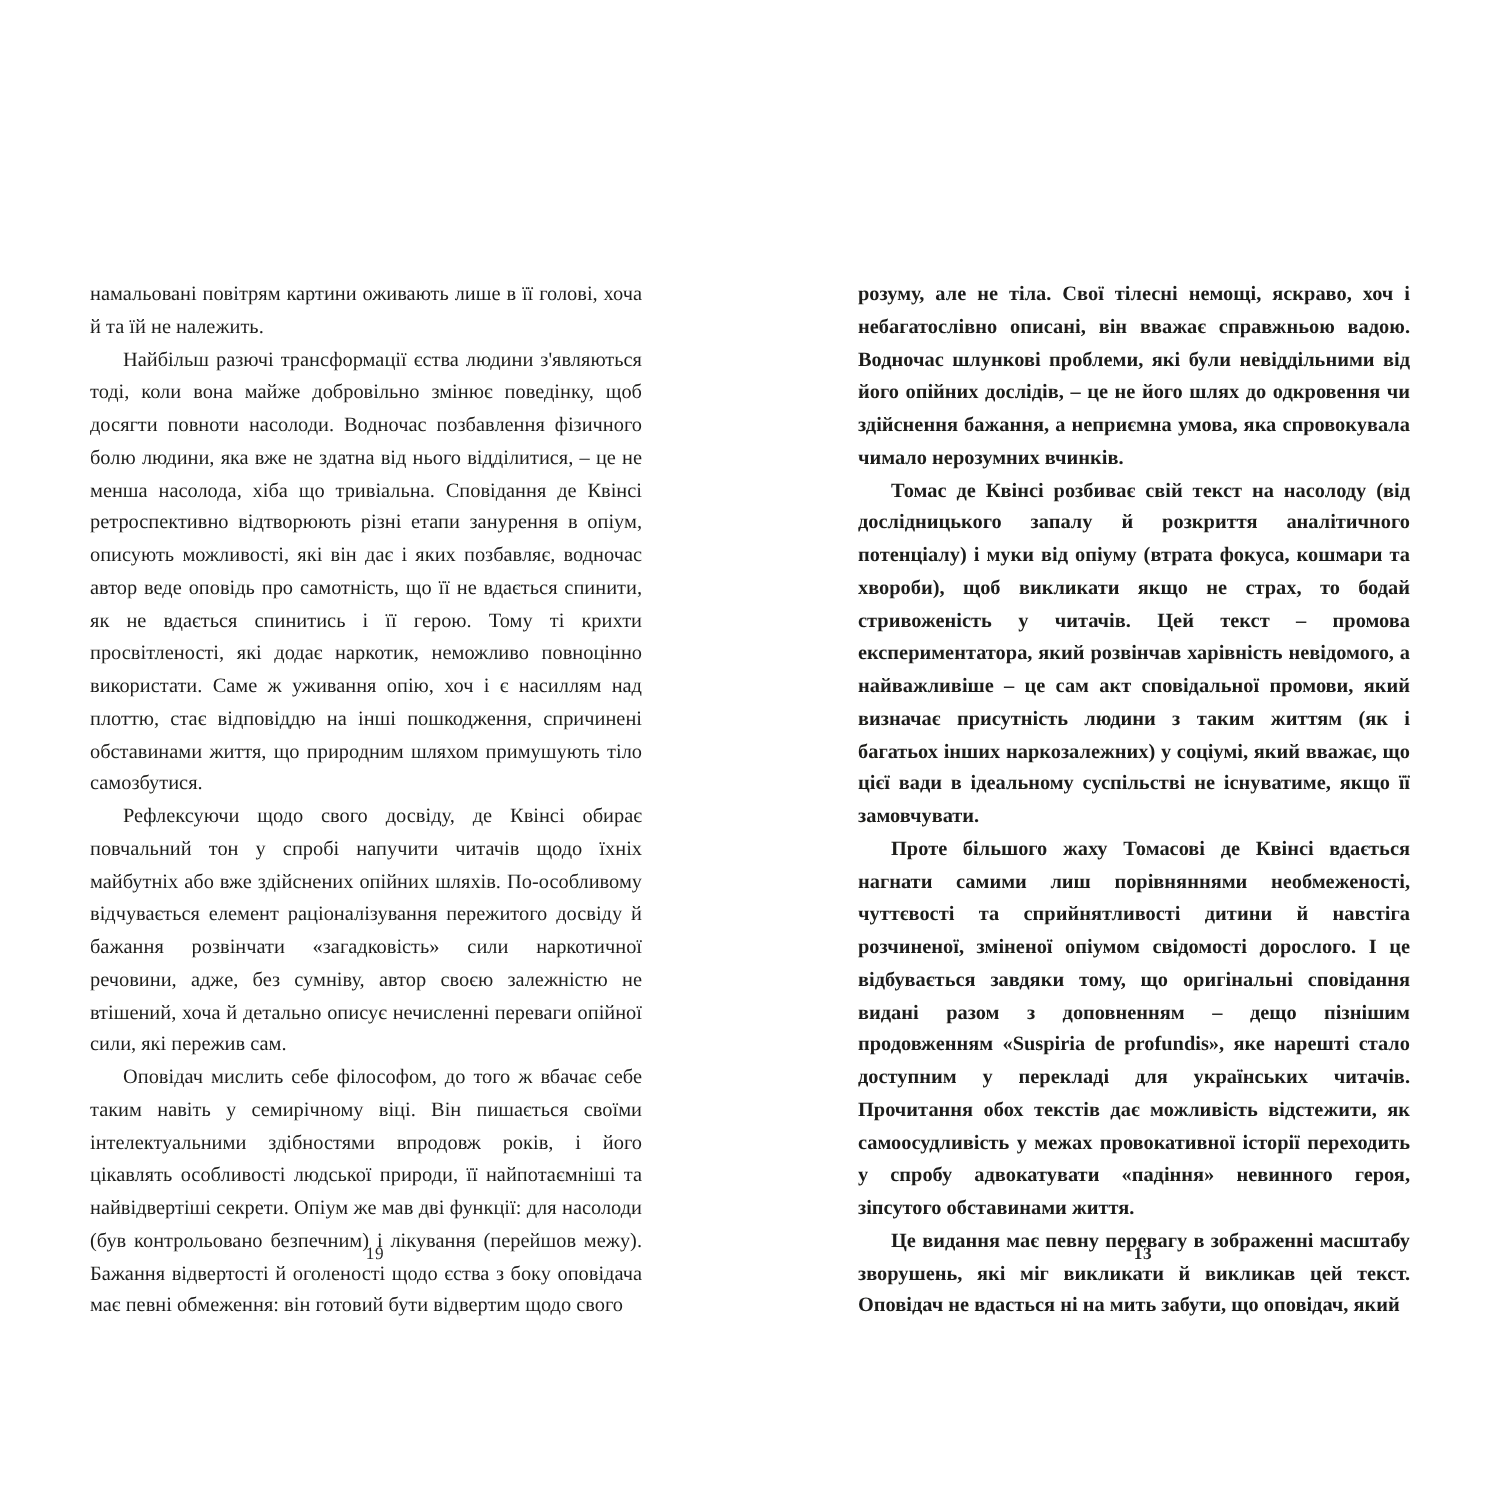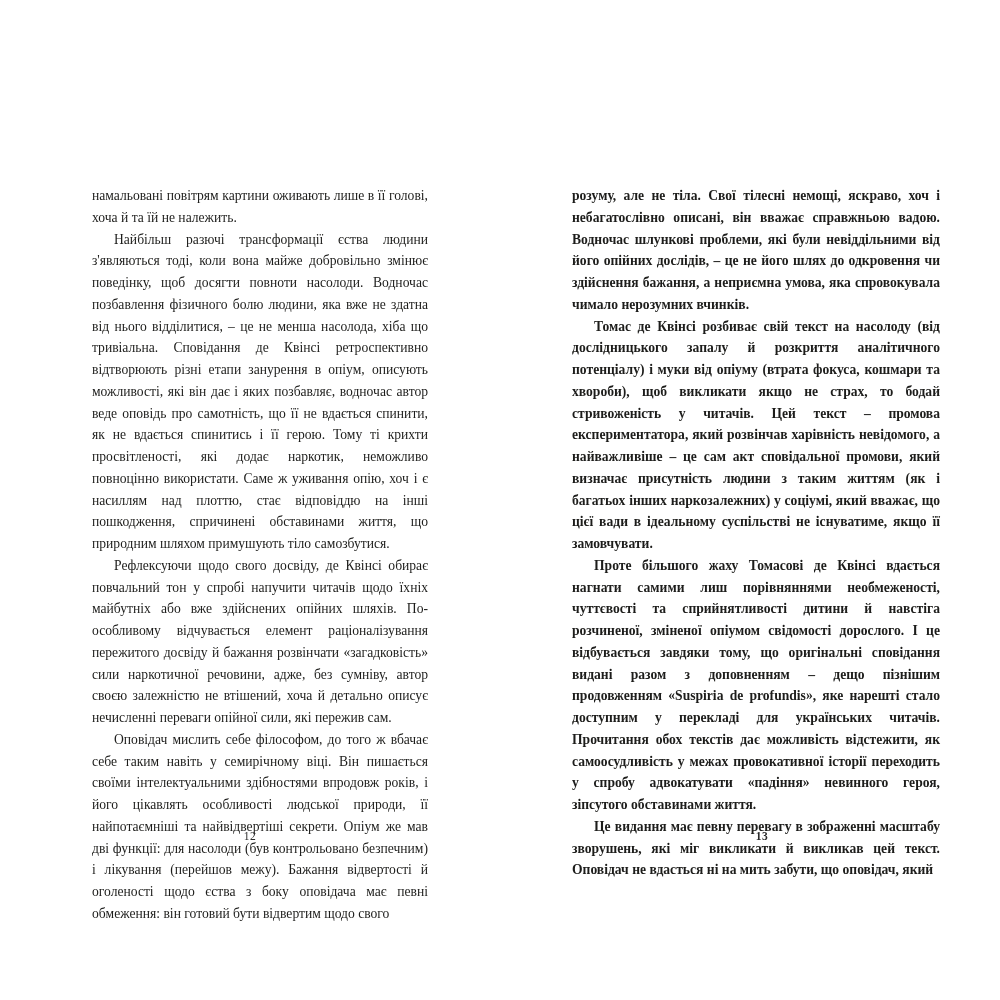--- a/index.html
+++ b/index.html
@@ -22,21 +22,21 @@
     height: 1000px;
     display: flex;
     flex-direction: row;
   }
   .page {
     position: relative;
     width: 500px;
     height: 1000px;
     box-sizing: border-box;
   }
-  .page-left  { padding: 185px 72px 0 92px; }
+  .page-left  { padding: 185px 72px 0 60px; }
   .page-right { padding: 185px 60px 0 72px; font-weight: bold; }
 
   .textblock {
     font-size: 13.6px;
     line-height: 1.60;
     text-align: justify;
     text-justify: inter-word;
     hyphens: manual;
     color: #1d1d1b;
   }
@@ -65,21 +65,21 @@
 
 <div class="spread">
 
   <div class="page page-left">
     <div class="textblock">
       <p class="noindent">намальовані повітрям картини оживають лише в її голові, хоча й та їй не належить.</p>
       <p>Найбільш разючі трансформації єства людини з'являються тоді, коли вона майже добровільно змінює поведінку, щоб досягти повноти насолоди. Водночас позбавлення фізичного болю людини, яка вже не здатна від нього відділитися, – це не менша насолода, хіба що тривіальна. Сповідання де Квінсі ретроспективно відтворюють різні етапи занурення в опіум, описують можливості, які він дає і яких позбавляє, водночас автор веде оповідь про самотність, що її не вдається спинити, як не вдається спинитись і її герою. Тому ті крихти просвітленості, які додає наркотик, неможливо повноцінно використати. Саме ж уживання опію, хоч і є насиллям над плоттю, стає відповіддю на інші пошкодження, спричинені обставинами життя, що природним шляхом примушують тіло самозбутися.</p>
       <p>Рефлексуючи щодо свого досвіду, де Квінсі обирає повчальний тон у спробі напучити читачів щодо їхніх майбутніх або вже здійснених опійних шляхів. По-особливому відчувається елемент раціоналізування пережитого досвіду й бажання розвінчати «загадковість» сили наркотичної речовини, адже, без сумніву, автор своєю залежністю не втішений, хоча й детально описує нечисленні переваги опійної сили, які пережив сам.</p>
       <p>Оповідач мислить себе філософом, до того ж вбачає себе таким навіть у семирічному віці. Він пишається своїми інтелектуальними здібностями впродовж років, і його цікавлять особливості людської природи, її найпотаємніші та найвідвертіші секрети. Опіум же мав дві функції: для насолоди (був контрольовано безпечним) і лікування (перейшов межу). Бажання відвертості й оголеності щодо єства з боку оповідача має певні обмеження: він готовий бути відвертим щодо свого</p>
     </div>
-    <div class="folio">12</div>
+    <div class="folio">19</div>
   </div>
 
   <div class="page page-right">
     <div class="textblock">
       <p class="noindent">розуму, але не тіла. Свої тілесні немощі, яскраво, хоч і небагатослівно описані, він вважає справжньою вадою. Водночас шлункові проблеми, які були невіддільними від його опійних дослідів, – це не його шлях до одкровення чи здійснення бажання, а неприємна умова, яка спровокувала чимало нерозумних вчинків.</p>
       <p>Томас де Квінсі розбиває свій текст на насолоду (від дослідницького запалу й розкриття аналітичного потенціалу) і муки від опіуму (втрата фокуса, кошмари та хвороби), щоб викликати якщо не страх, то бодай стривоженість у читачів. Цей текст – промова експериментатора, який розвінчав харівність невідомого, а найважливіше – це сам акт сповідальної промови, який визначає присутність людини з таким життям (як і багатьох інших наркозалежних) у соціумі, який вважає, що цієї вади в ідеальному суспільстві не існуватиме, якщо її замовчувати.</p>
       <p>Проте більшого жаху Томасові де Квінсі вдається нагнати самими лиш порівняннями необмеженості, чуттєвості та сприйнятливості дитини й навстіга розчиненої, зміненої опіумом свідомості дорослого. І це відбувається завдяки тому, що оригінальні сповідання видані разом з доповненням – дещо пізнішим продовженням «Suspiria de profundis», яке нарешті стало доступним у перекладі для українських читачів. Прочитання обох текстів дає можливість відстежити, як самоосудливість у межах провокативної історії переходить у спробу адвокатувати «падіння» невинного героя, зіпсутого обставинами життя.</p>
       <p>Це видання має певну перевагу в зображенні масштабу зворушень, які міг викликати й викликав цей текст. Оповідач не вдасться ні на мить забути, що оповідач, який</p>
     </div>
     <div class="folio">13</div>

